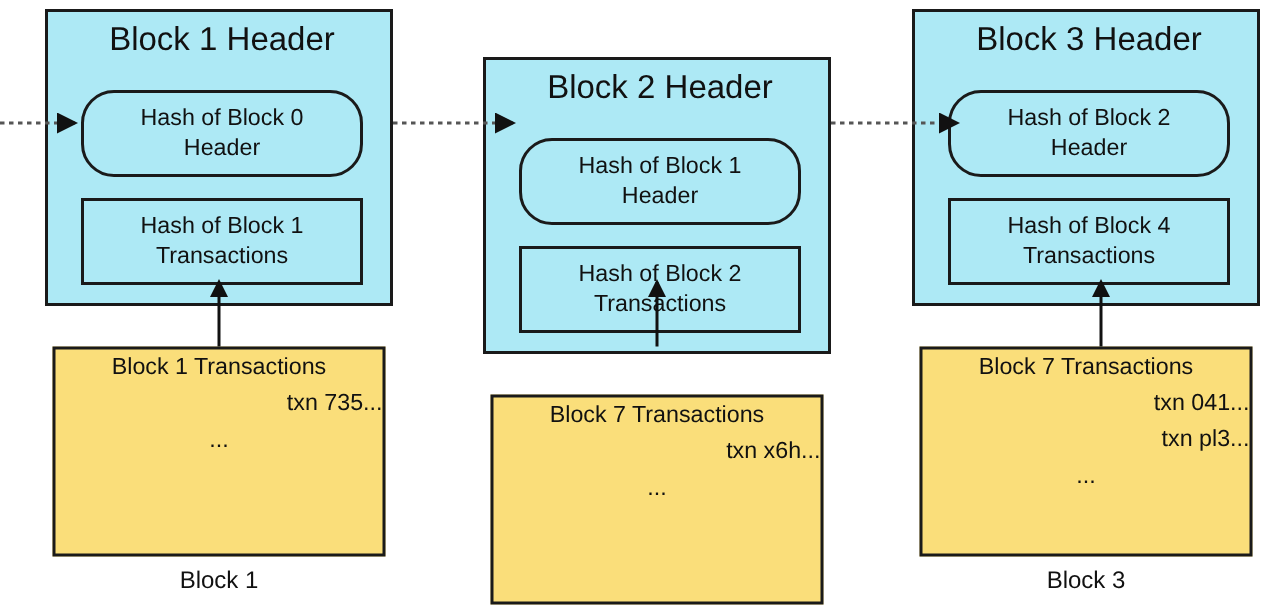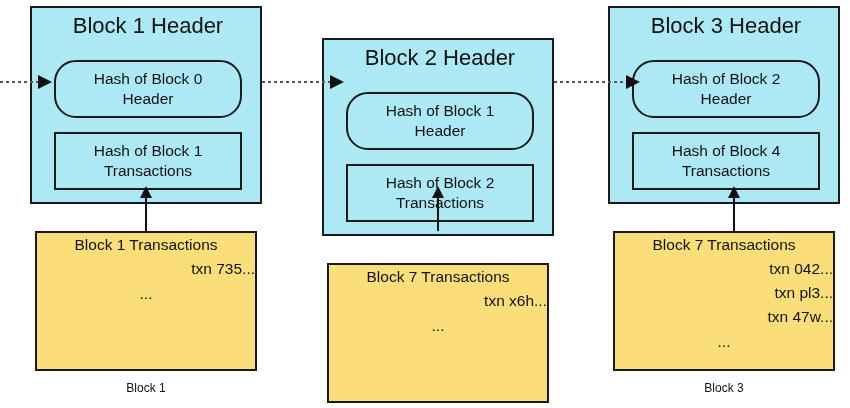--- a/index.html
+++ b/index.html
@@ -108,21 +108,21 @@
     line-height: 26px;
   }
 
   
   .block-caption {
     position: absolute;
     left: 0;
     top: 378px;
     width: 232px;
     text-align: center;
-    font-size: 12px;
+    font-size: 16px;
     line-height: 20px;
     white-space: nowrap;
   }
 
   
   #arrow-layer {
     position: absolute;
     left: 0; top: 0;
     width: 850px;
     height: 408px;
@@ -194,23 +194,22 @@
       </div>
 
       <div class="hash-box txn-hash">
         <div class="hash-line">Hash of Block 4</div>
         <div class="hash-line">Transactions</div>
       </div>
     </div>
 
     <div class="txn-box">
       <div class="txn-title">Block 7 Transactions</div>
-      <div class="txn-item">txn 042...</div>
+      <div class="txn-item">txn 041...</div>
       <div class="txn-item">txn pl3...</div>
-      <div class="txn-item">txn 47w...</div>
       <div class="txn-ellipsis">...</div>
     </div>
 
     <div class="block-caption">Block 3</div>
   </div>
 
   <svg id="arrow-layer" viewBox="0 0 850 408">
     <defs>
       <marker id="dotArrow" markerWidth="7" markerHeight="7" refX="6" refY="3.5" orient="auto" markerUnits="strokeWidth">
         <path d="M0,0 L7,3.5 L0,7 z" fill="#111111"></path>

